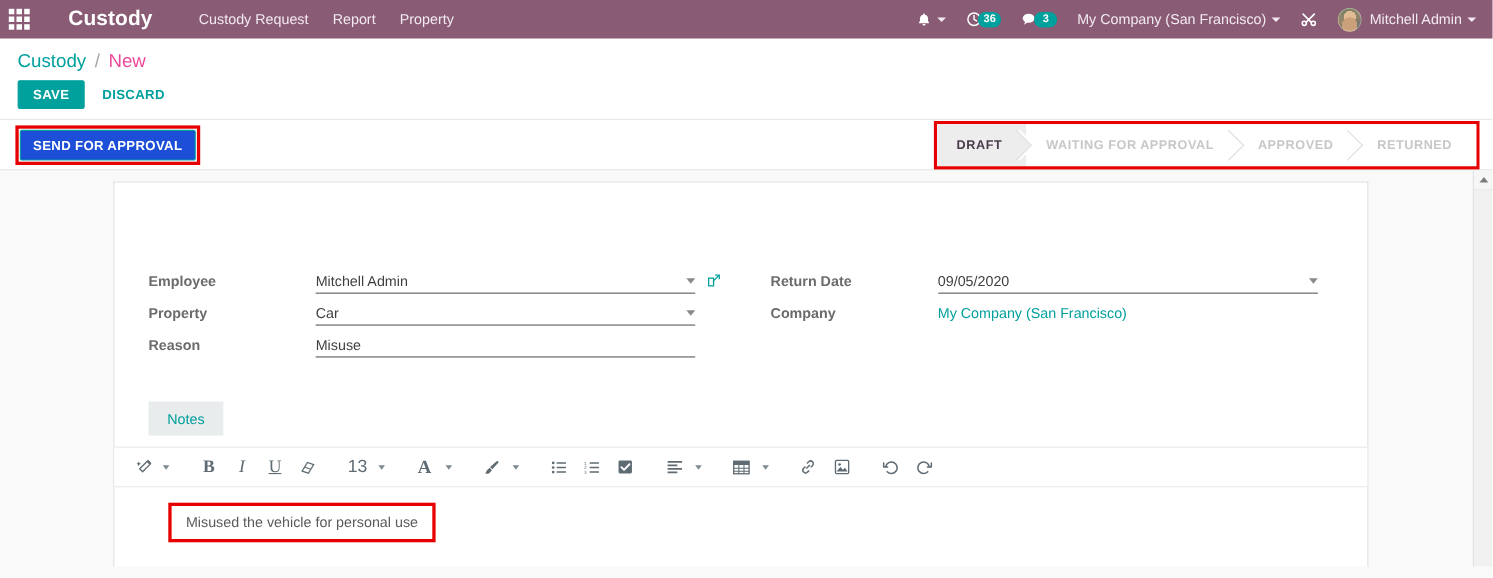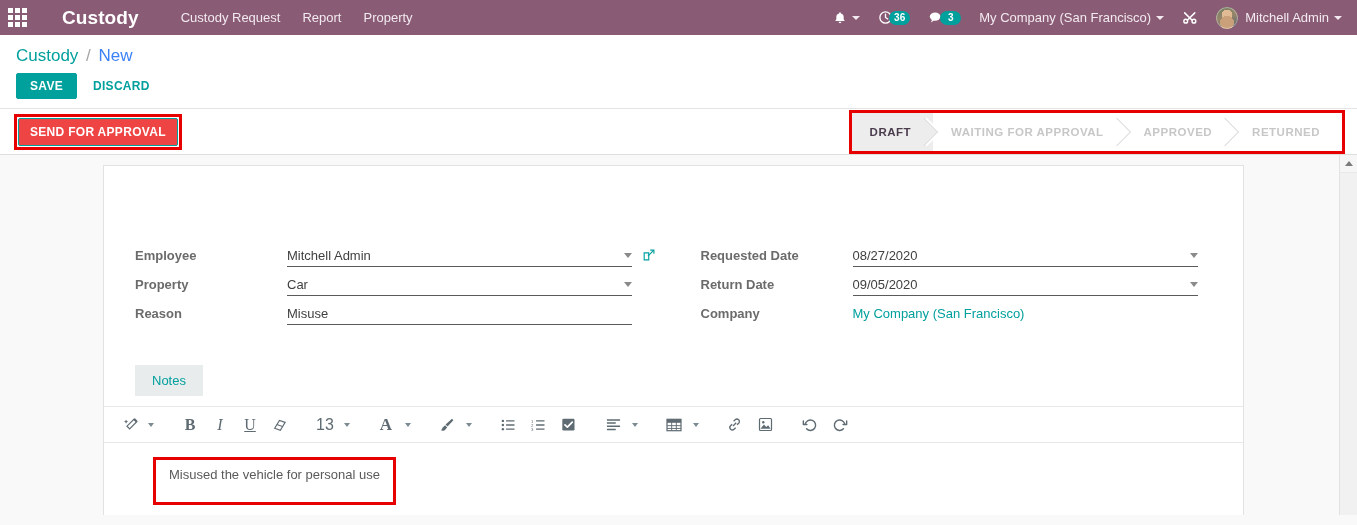--- a/index.html
+++ b/index.html
@@ -127,21 +127,21 @@
     padding: 10px 16px 0 16px;
   }
   .breadcrumb {
     font-size: 17px;
     line-height: 22px;
     color: #00a09d;
     padding-bottom: 6px;
   }
   .breadcrumb .crumb-link { color: #00a09d; cursor: pointer; }
   .breadcrumb .sep { color: #a6a6a6; margin: 0 3px; }
-  .breadcrumb .crumb-current { color: #3b82f6; }
+  .breadcrumb .crumb-current { color: #ec4899; }
 
   .cp-buttons {
     display: flex;
     align-items: center;
     gap: 14px;
     padding-bottom: 9px;
   }
   .btn-save {
     background: #00a09d;
     color: #ffffff;
@@ -176,21 +176,21 @@
     padding-right: 0px;
     position: relative;
   }
   .annot-box {
     border: 3px solid #e60000;
     display: inline-block;
     box-sizing: border-box;
   }
   #send-approval-annot { padding: 1px 1px; }
   .btn-approval {
-    background: #ef4444;
+    background: #1d4ed8;
     color: #ffffff;
     border: 1px solid #00a09d;
     border-radius: 2px;
     font-size: 12px;
     font-weight: bold;
     letter-spacing: .3px;
     padding: 6px 11px;
     cursor: pointer;
     display: block;
   }
@@ -377,21 +377,21 @@
   .tb-size   { font-size: 16px; color: #5f6b72; }
   .tb-letter { font-family: "Liberation Serif", serif; font-size: 17px; font-weight: bold; }
 
   .note-body {
     padding: 14px 0 0 18px;
     min-height: 60px;
   }
   .note-annot {
     border: 3px solid #e60000;
     display: inline-block;
-    padding: 7px 13px 20px 13px;
+    padding: 7px 13px 8px 13px;
     box-sizing: border-box;
   }
   .note-text {
     font-size: 13px;
     color: #5a5a5a;
     white-space: nowrap;
   }
 
   
   .scrollbar {
@@ -549,27 +549,20 @@
 
           <div class="f-row">
             <div class="f-label">Reason</div>
             <div class="f-value">
               <span>Misuse</span>
             </div>
           </div>
         </div>
 
         <div class="form-col right">
-          <div class="f-row">
-            <div class="f-label">Requested Date</div>
-            <div class="f-value">
-              <span>08/27/2020</span>
-              <span class="dd-caret"></span>
-            </div>
-          </div>
 
           <div class="f-row">
             <div class="f-label">Return Date</div>
             <div class="f-value">
               <span>09/05/2020</span>
               <span class="dd-caret"></span>
             </div>
           </div>
 
           <div class="f-row">

